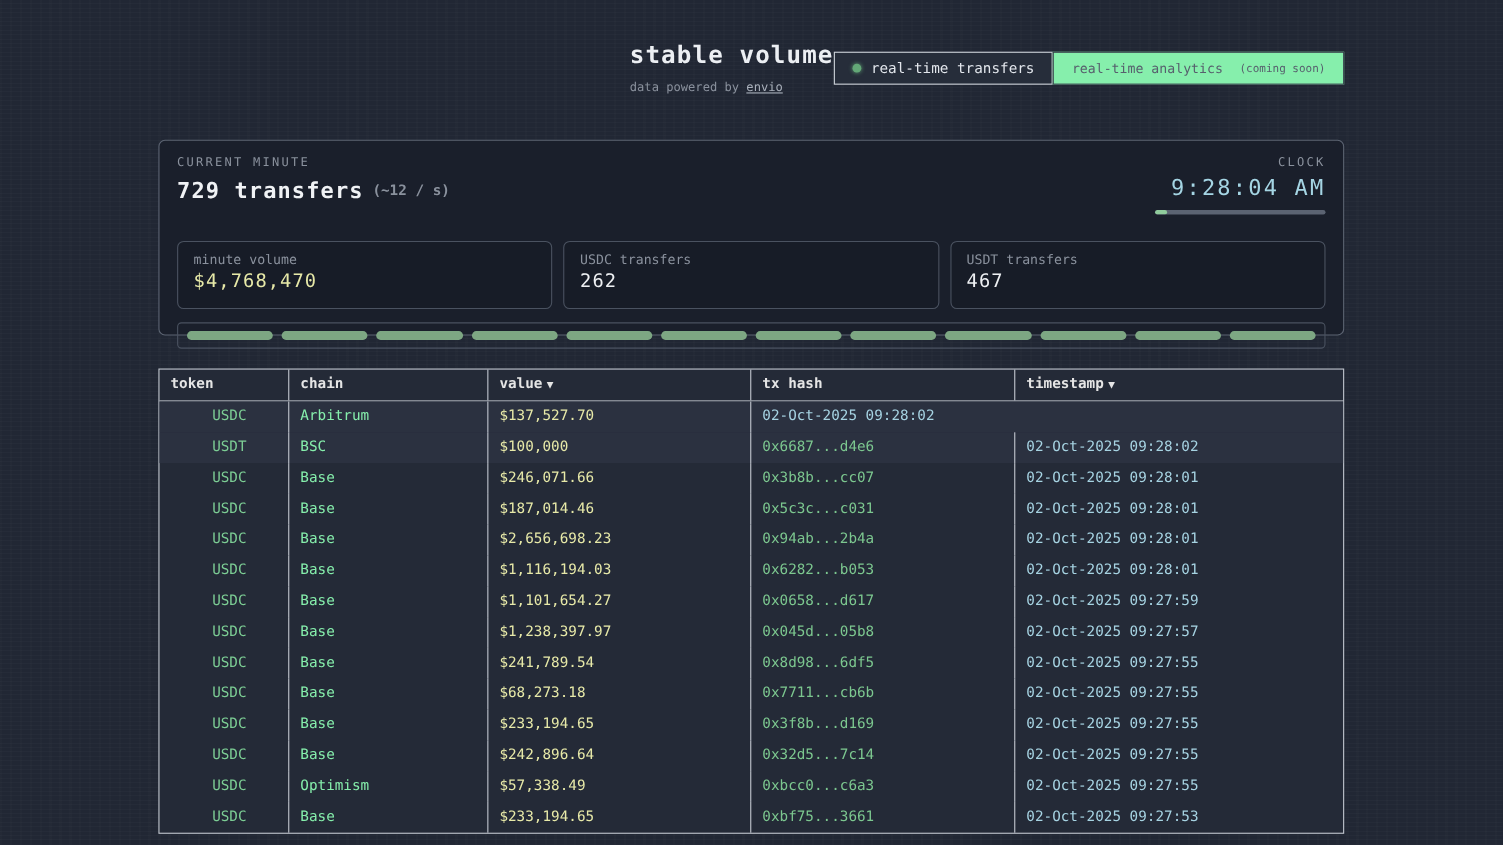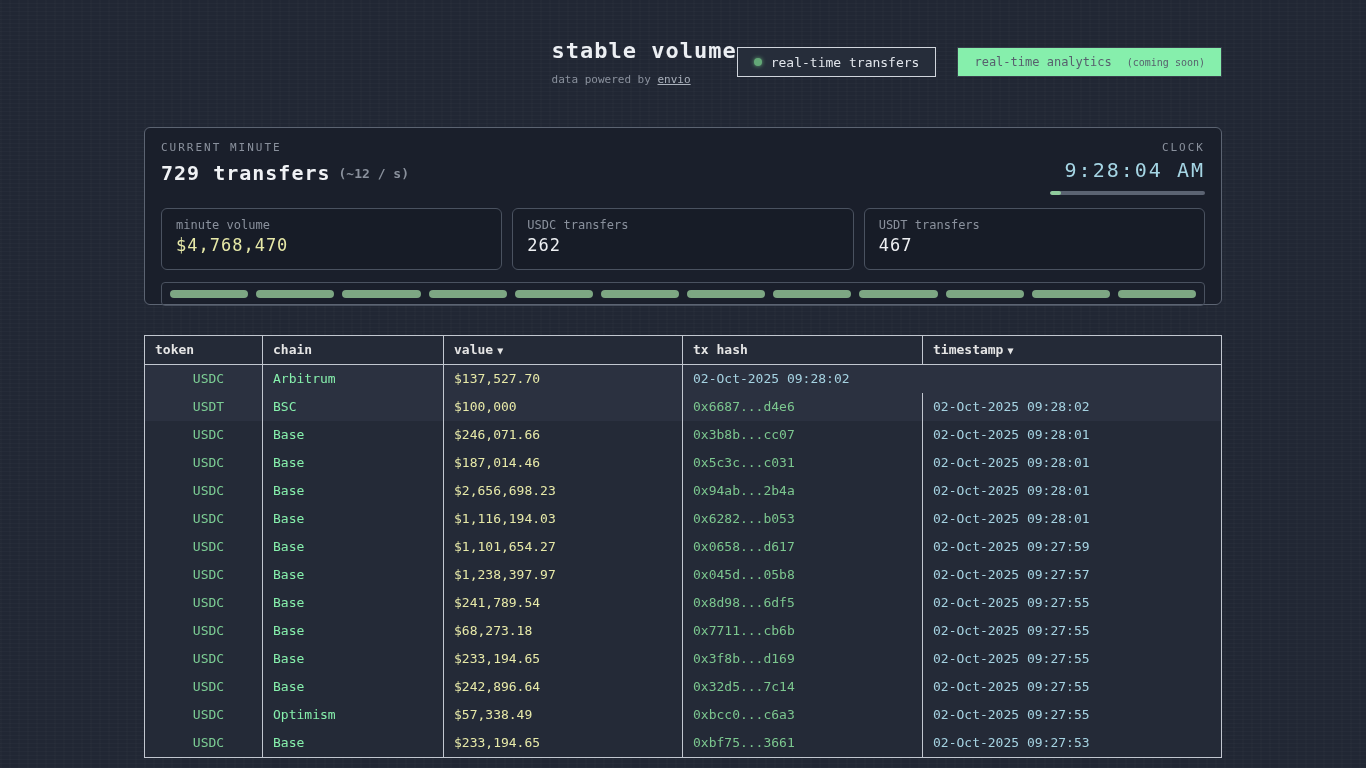--- a/index.html
+++ b/index.html
@@ -31,21 +31,21 @@
       repeating-linear-gradient(90deg, rgba(255,255,255,0.012) 0 2px, transparent 2px 9px);
     color:var(--txt-white);
   }
   .container{width:1078px;margin:0 auto;padding-top:38px;}
 
   
   .page-header{display:flex;justify-content:flex-end;align-items:flex-start;}
   .title{font-size:22px;font-weight:bold;letter-spacing:1px;color:#eceff3;line-height:26px;}
   .subtitle{margin-top:9px;font-size:11px;color:var(--txt-gray);}
   .subtitle a{color:#aab1bc;text-decoration:underline;cursor:pointer;}
-  .tabs{display:flex;gap:21px;margin-top:9px;}
+  .tabs{display:flex;gap:0;margin-top:9px;}
   .tab{height:30px;display:flex;align-items:center;gap:9px;padding:0 16px;font-size:13px;
        background:#262d3a;border:1px solid #d0d5dc;color:var(--txt-white);cursor:pointer;
        font-family:inherit;}
   .tab .dot{width:8px;height:8px;border-radius:50%;background:var(--dot-green);box-shadow:0 0 4px var(--dot-green);}
   .tab.disabled{border:1px solid #39404d;color:var(--txt-dim);background:#86efac;cursor:default;font-size:12px;}
   .tab.disabled .suffix{font-size:10px;margin-left:6px;}
 
   
   .card{margin-top:41px;height:178px;background:var(--card-bg);border:1px solid var(--card-border);
         border-radius:6px;padding:13px 16px;}
@@ -53,21 +53,21 @@
   .section-label{font-size:11px;color:var(--txt-gray);letter-spacing:2px;}
   .transfers-line{margin-top:7px;display:flex;align-items:center;gap:8px;}
   .transfers-count{font-size:20px;font-weight:bold;color:#f0f2f5;letter-spacing:1px;}
   .transfers-rate{font-size:13px;color:var(--txt-gray);font-weight:bold;}
   .clock-wrap{text-align:right;}
   .clock-label{font-size:11px;color:var(--txt-gray);letter-spacing:2px;}
   .clock-time{margin-top:4px;font-size:20px;color:var(--clock-cyan);letter-spacing:2px;}
   .clock-bar{margin-top:9px;margin-left:auto;width:155px;height:4px;background:#5b6372;border-radius:2px;overflow:hidden;}
   .clock-bar-fill{height:100%;background:#8fcb9c;border-radius:2px;width:7%;}
 
-  .boxes{display:flex;gap:10px;margin-top:7px;}
+  .boxes{display:flex;gap:10px;margin-top:18px;}
   .stat-box{flex:1;height:62px;border:1px solid var(--box-border);border-radius:6px;padding:9px 14px;background:rgba(0,0,0,0.08);}
   .stat-label{font-size:12px;color:var(--txt-gray);}
   .stat-value{margin-top:3px;font-size:17px;color:#eef0f3;letter-spacing:1px;}
   .stat-value.yellow{color:var(--value-yellow);}
 
   .segments{margin-top:12px;height:24px;border:1px solid var(--box-border);border-radius:4px;
             display:flex;align-items:center;gap:8px;padding:0 8px;}
   .segment{flex:1;height:8px;border-radius:4px;background:var(--seg-green);}
 
   

